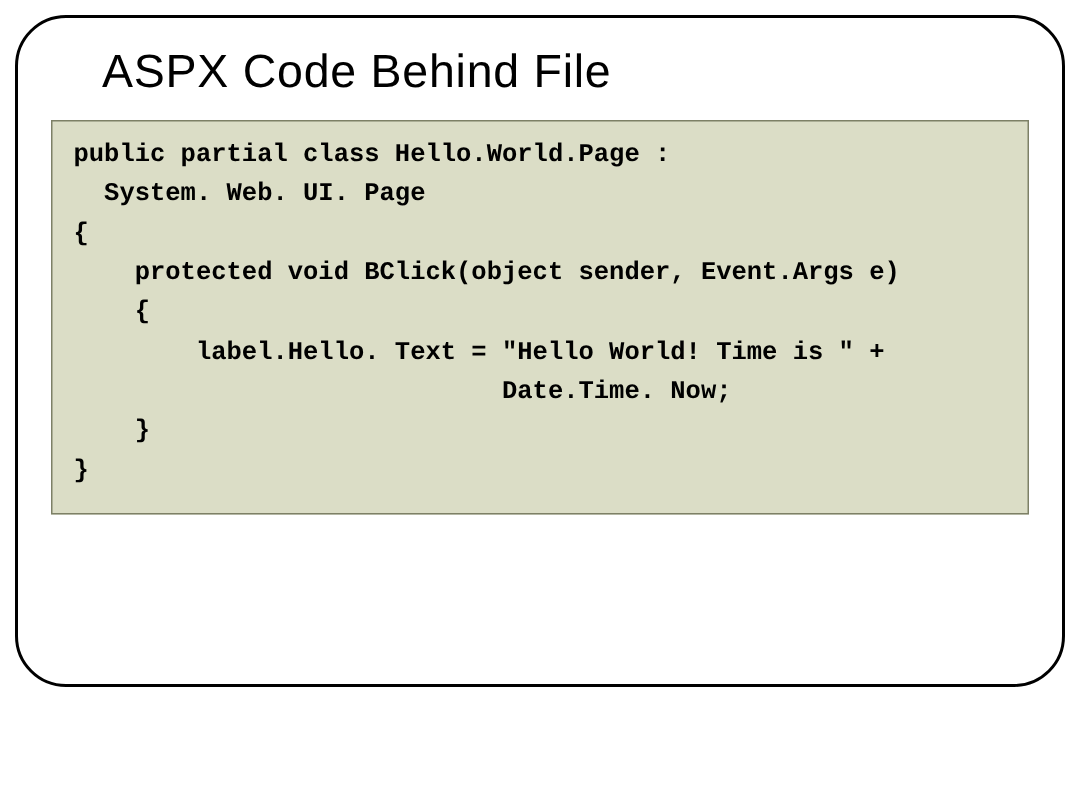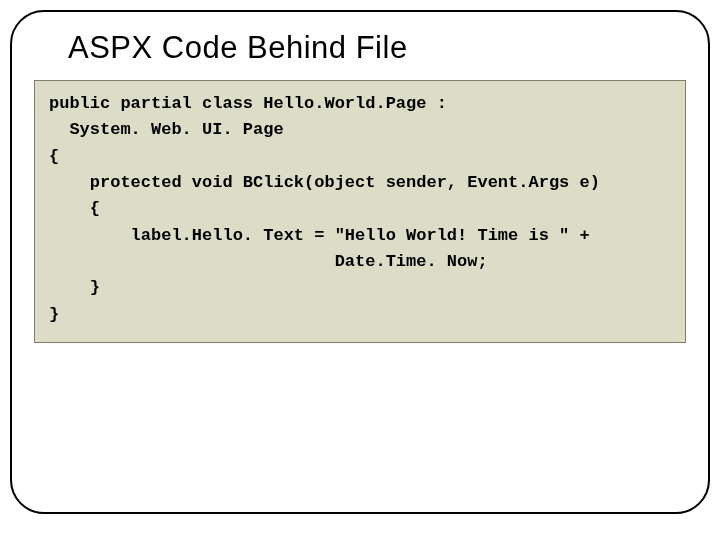--- a/index.html
+++ b/index.html
@@ -6,21 +6,21 @@
     margin: 0;
     padding: 0;
     width: 720px;
     height: 540px;
     background: #ffffff;
     font-family: Arial, Helvetica, sans-serif;
   }
   .slide {
     box-sizing: border-box;
     width: 700px;
-    height: 504px;
+    height: 448px;
     margin: 10px;
     border: 2px solid #000000;
     border-radius: 34px;
     padding: 16px 20px 20px 20px;
     position: relative;
     overflow: hidden;
   }
   .title {
     font-size: 31px;
     font-weight: 400;

